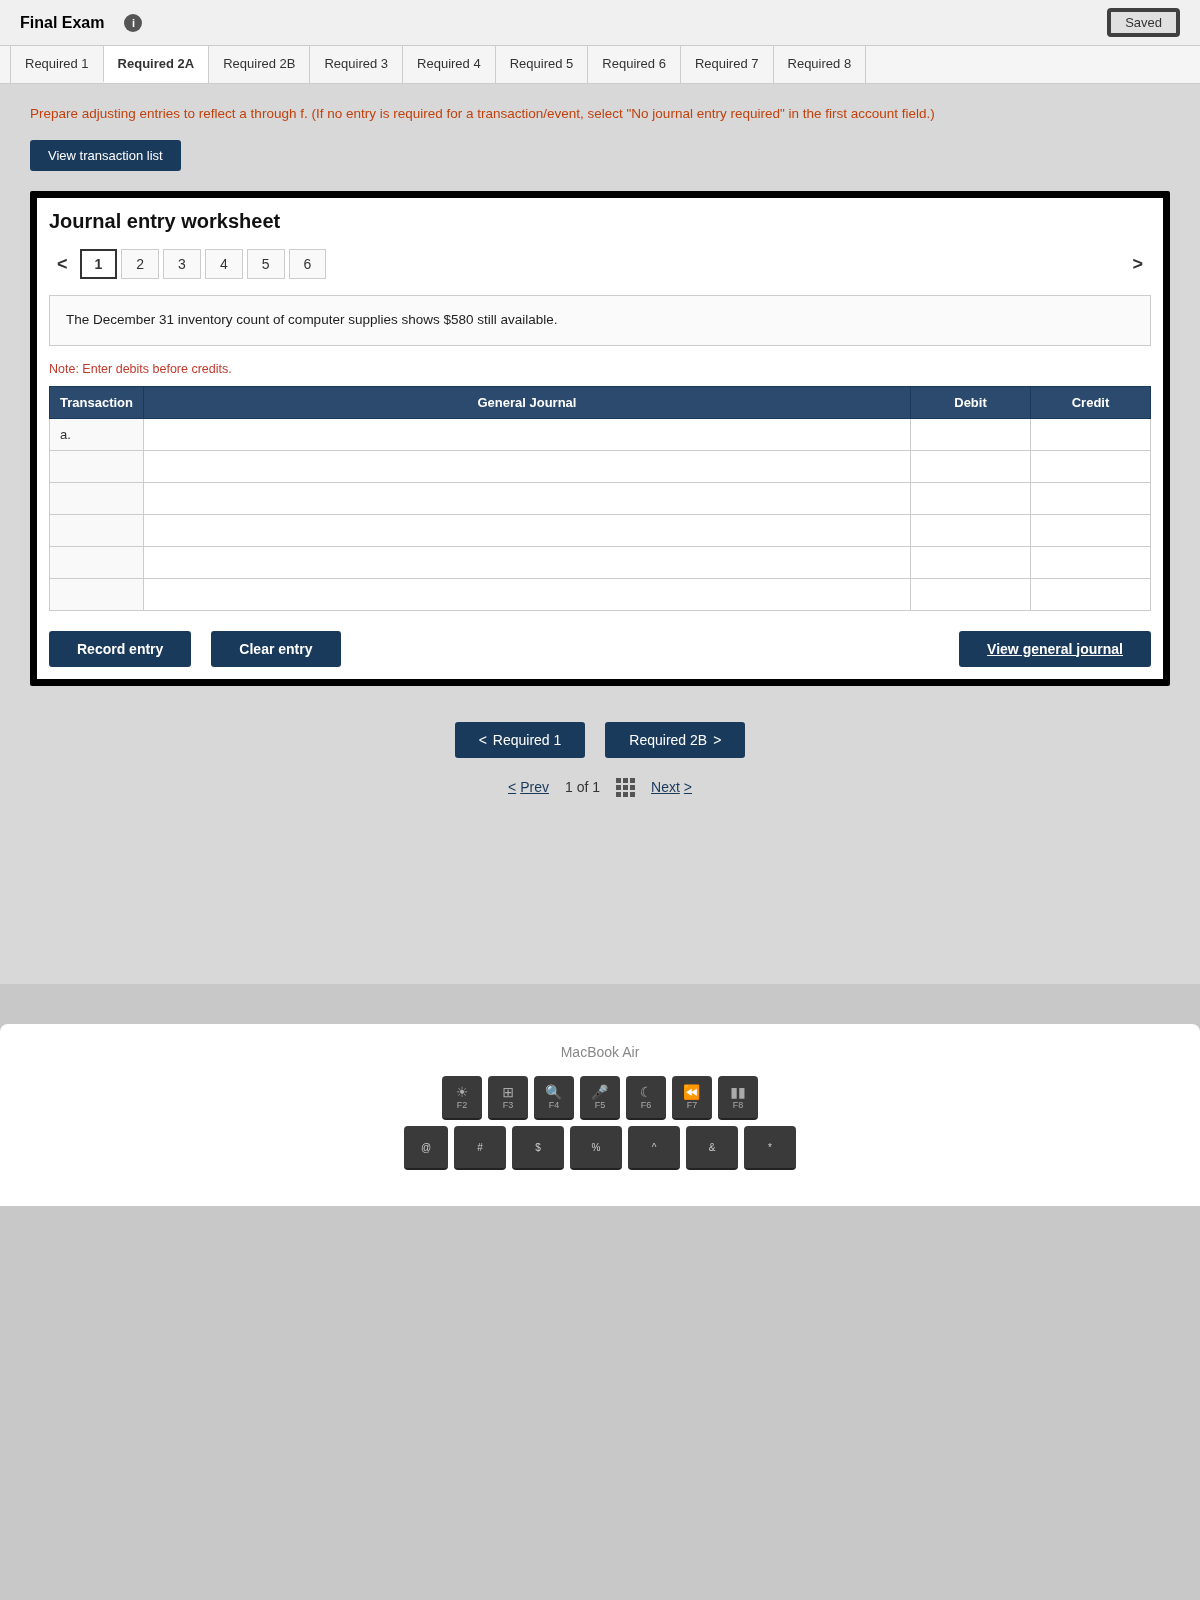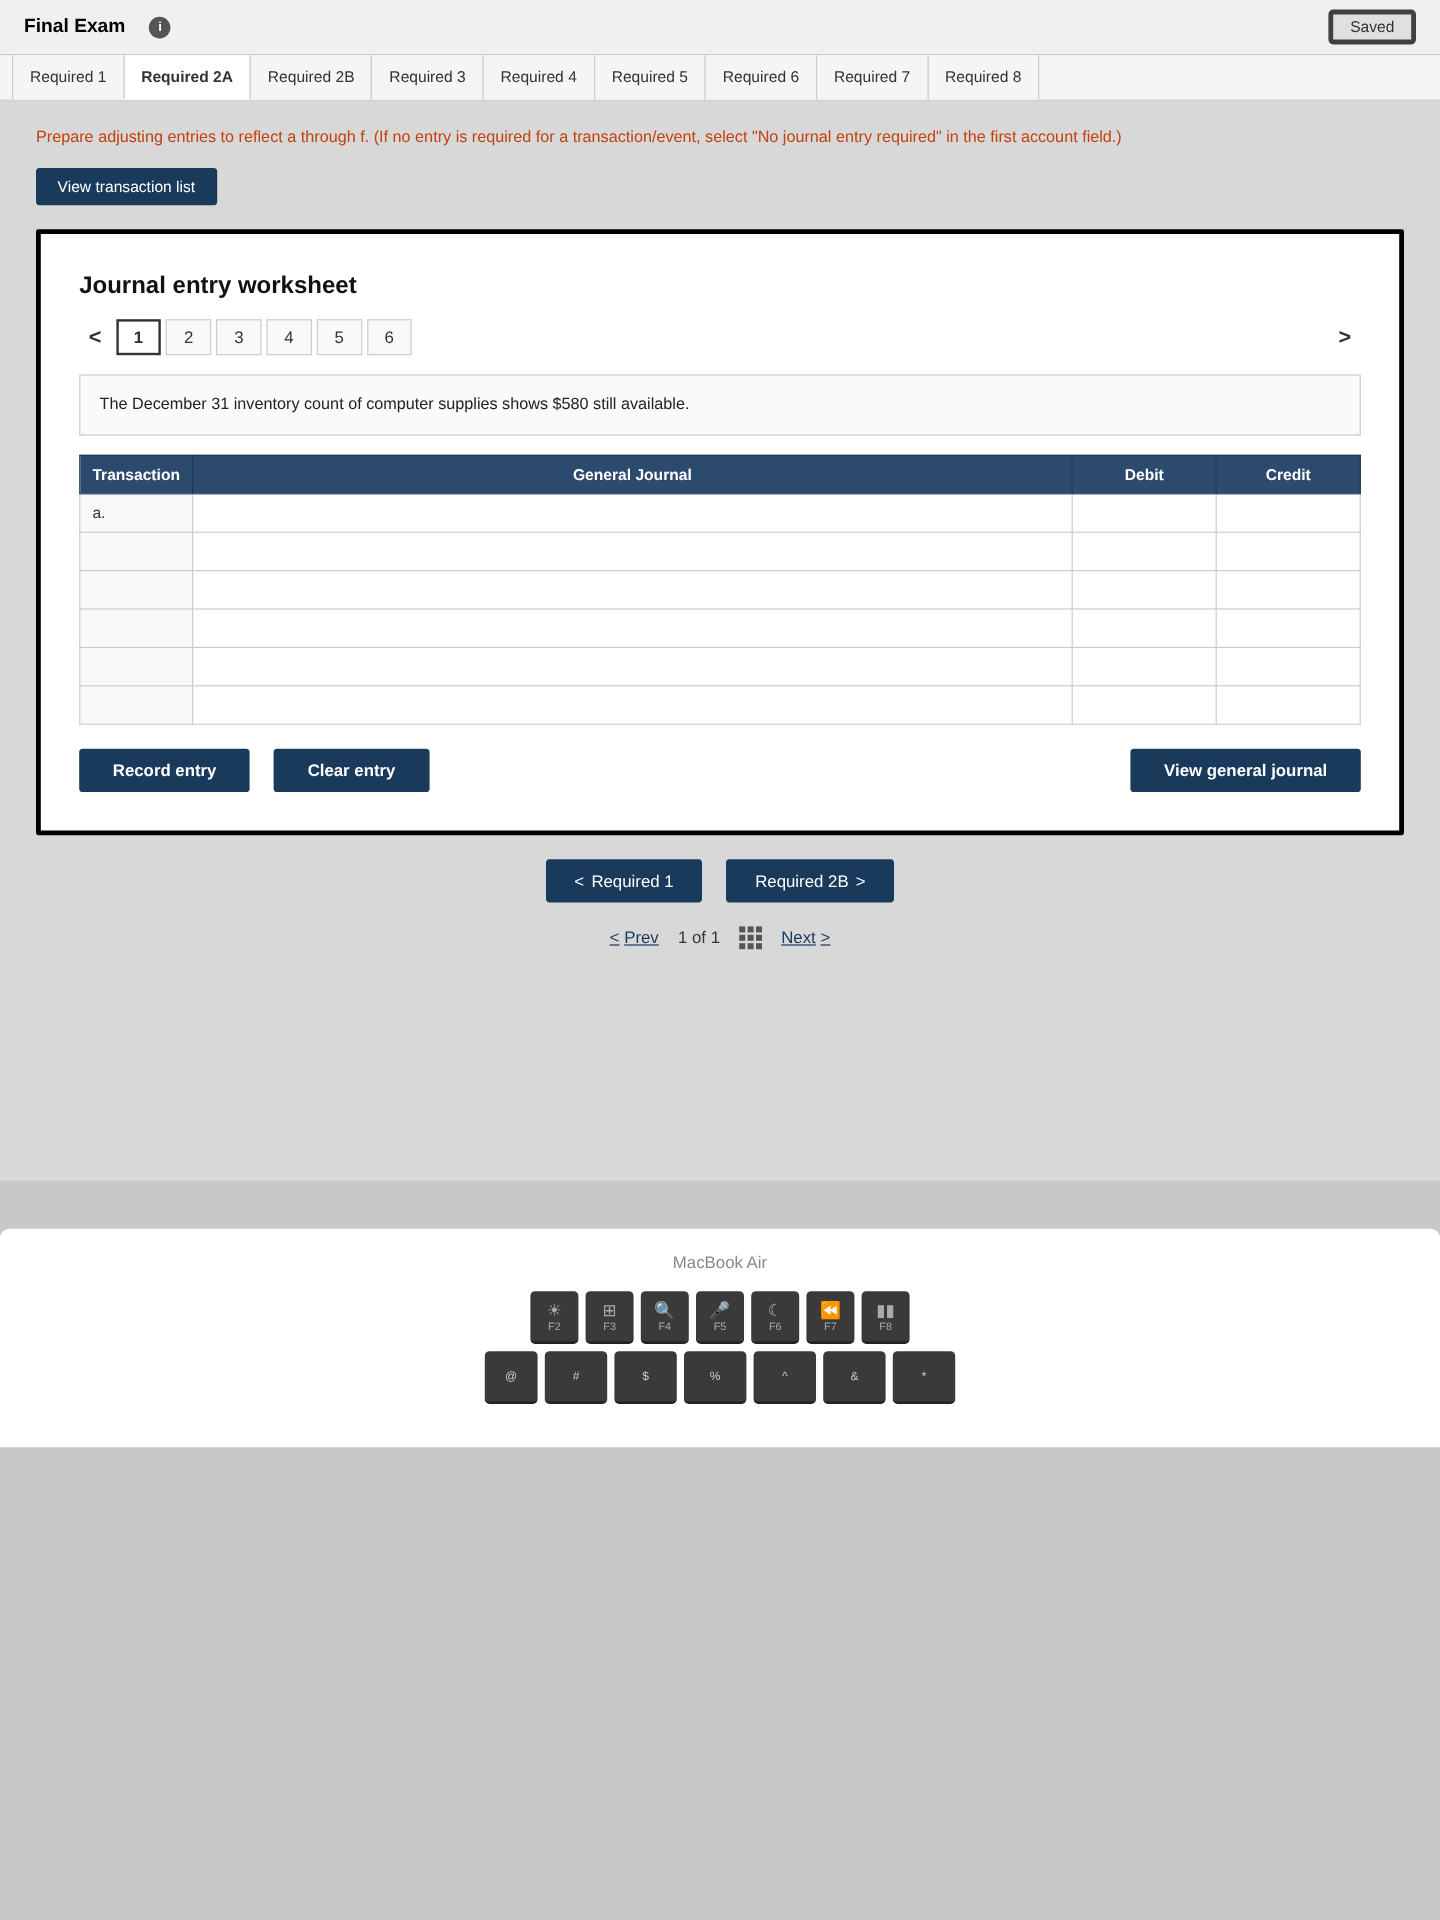--- a/index.html
+++ b/index.html
@@ -94,24 +94,24 @@
       padding: 8px 18px;
       font-size: 13px;
       border-radius: 3px;
       cursor: pointer;
       margin-bottom: 20px;
     }
 
     
     .worksheet-panel {
       background: white;
-      border: 4px solid #000000;
-      padding: 32px;
+      border: 7px solid #000000;
+      padding: 12px;
       border-radius: 2px;
-      margin-bottom: 20px;
+      margin-bottom: 36px;
     }
 
     .worksheet-title {
       font-size: 20px;
       font-weight: bold;
       margin-bottom: 16px;
       color: #111;
     }
 
     
@@ -221,20 +221,21 @@
       color: white;
     }
     .btn-clear {
       background: #1a3a5c;
       color: white;
     }
     .btn-view {
       background: #1a3a5c;
       color: white;
       margin-left: auto;
+      text-decoration: underline;
     }
 
     
     .nav-buttons {
       display: flex;
       justify-content: center;
       align-items: center;
       gap: 20px;
       margin: 20px 0;
     }
@@ -361,20 +362,21 @@
       <div class="num-tab">4</div>
       <div class="num-tab">5</div>
       <div class="num-tab">6</div>
       <span class="nav-arrow" style="margin-left:auto;">&gt;</span>
     </div>
 
     <div class="description-box">
       <span>The December 31 inventory count of computer supplies shows $580 still available.</span>
     </div>
 
+    <div class="note-text">Note: Enter debits before credits.</div>
 
     <table class="journal-table">
       <thead>
         <tr>
           <th class="col-transaction left">Transaction</th>
           <th class="col-journal">General Journal</th>
           <th class="col-debit">Debit</th>
           <th class="col-credit">Credit</th>
         </tr>
       </thead>

